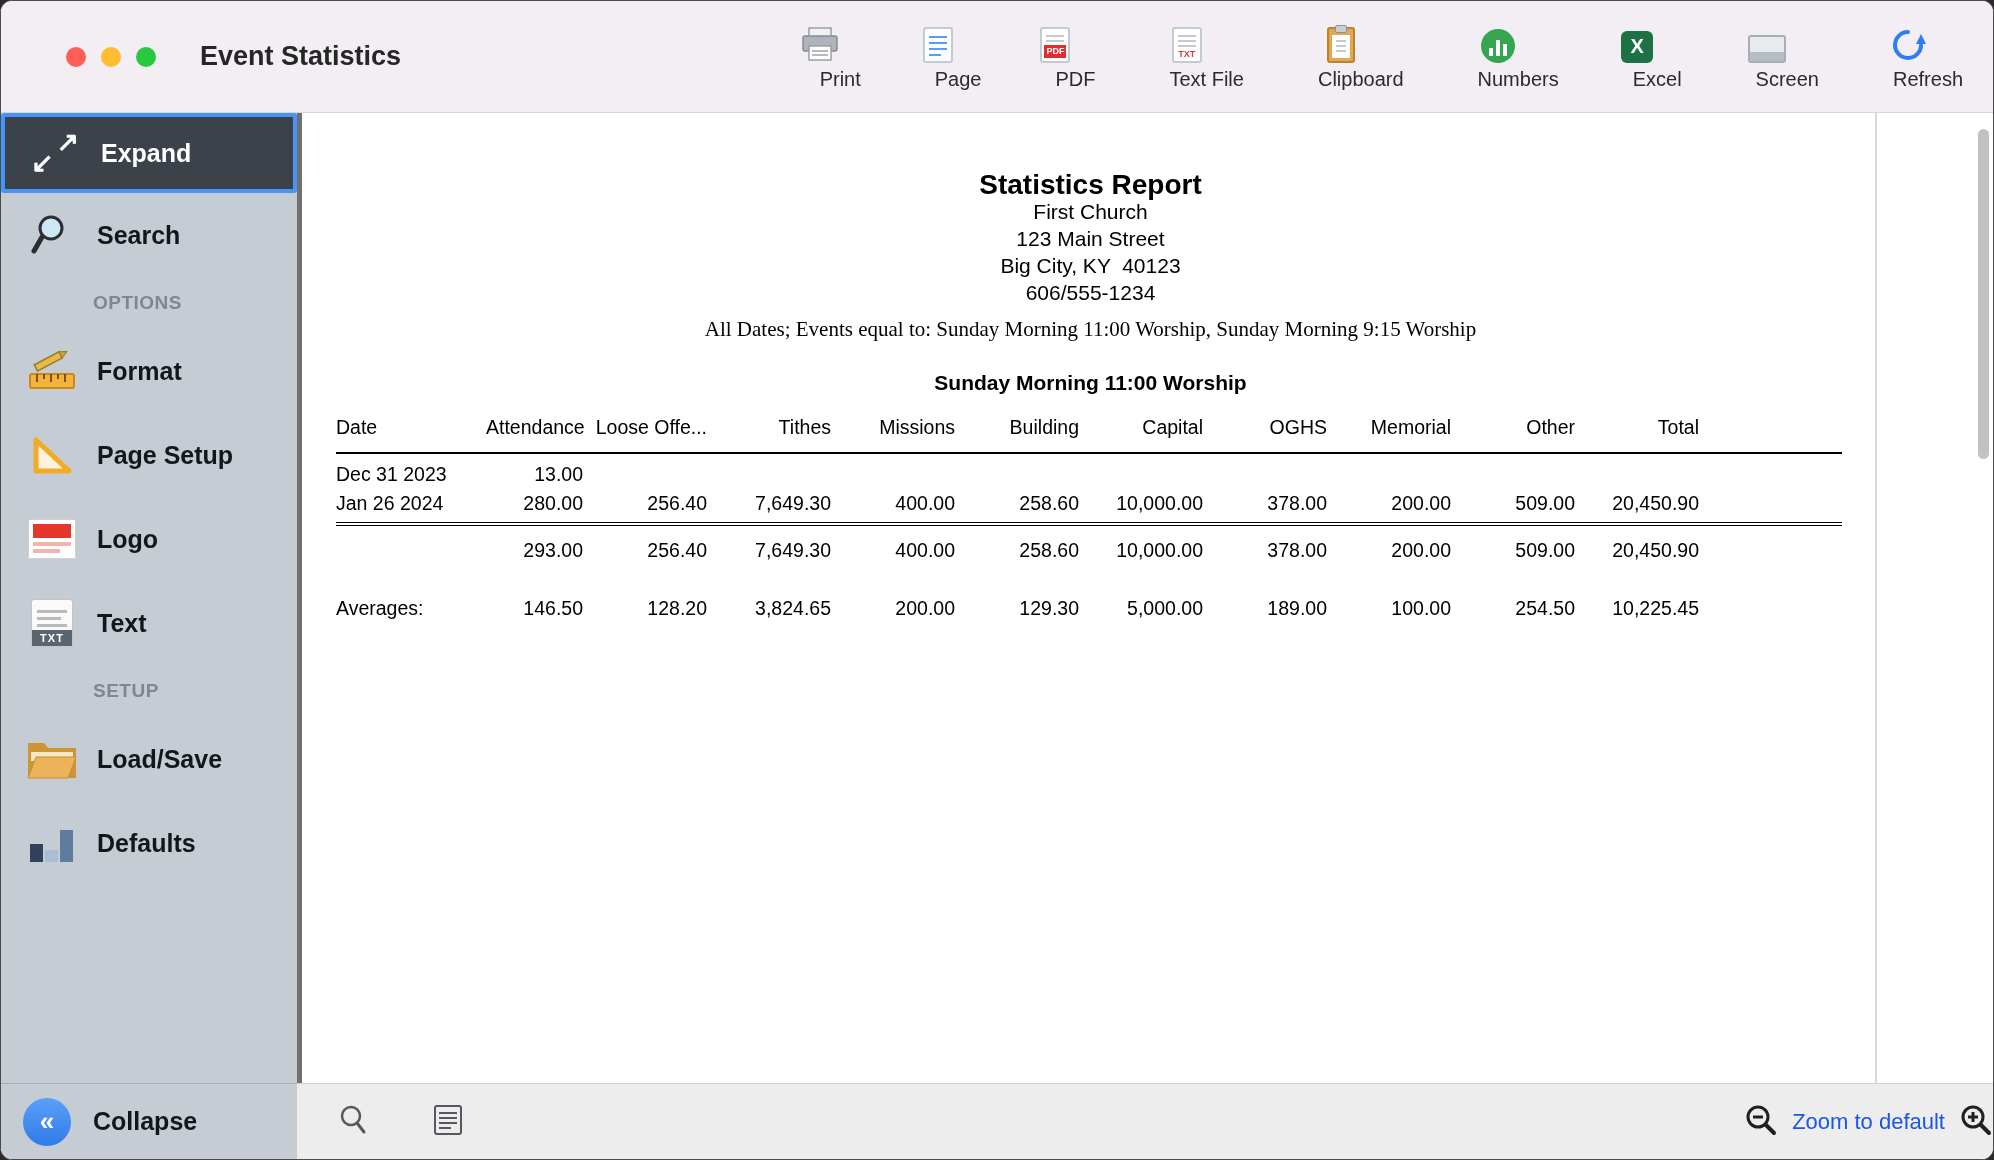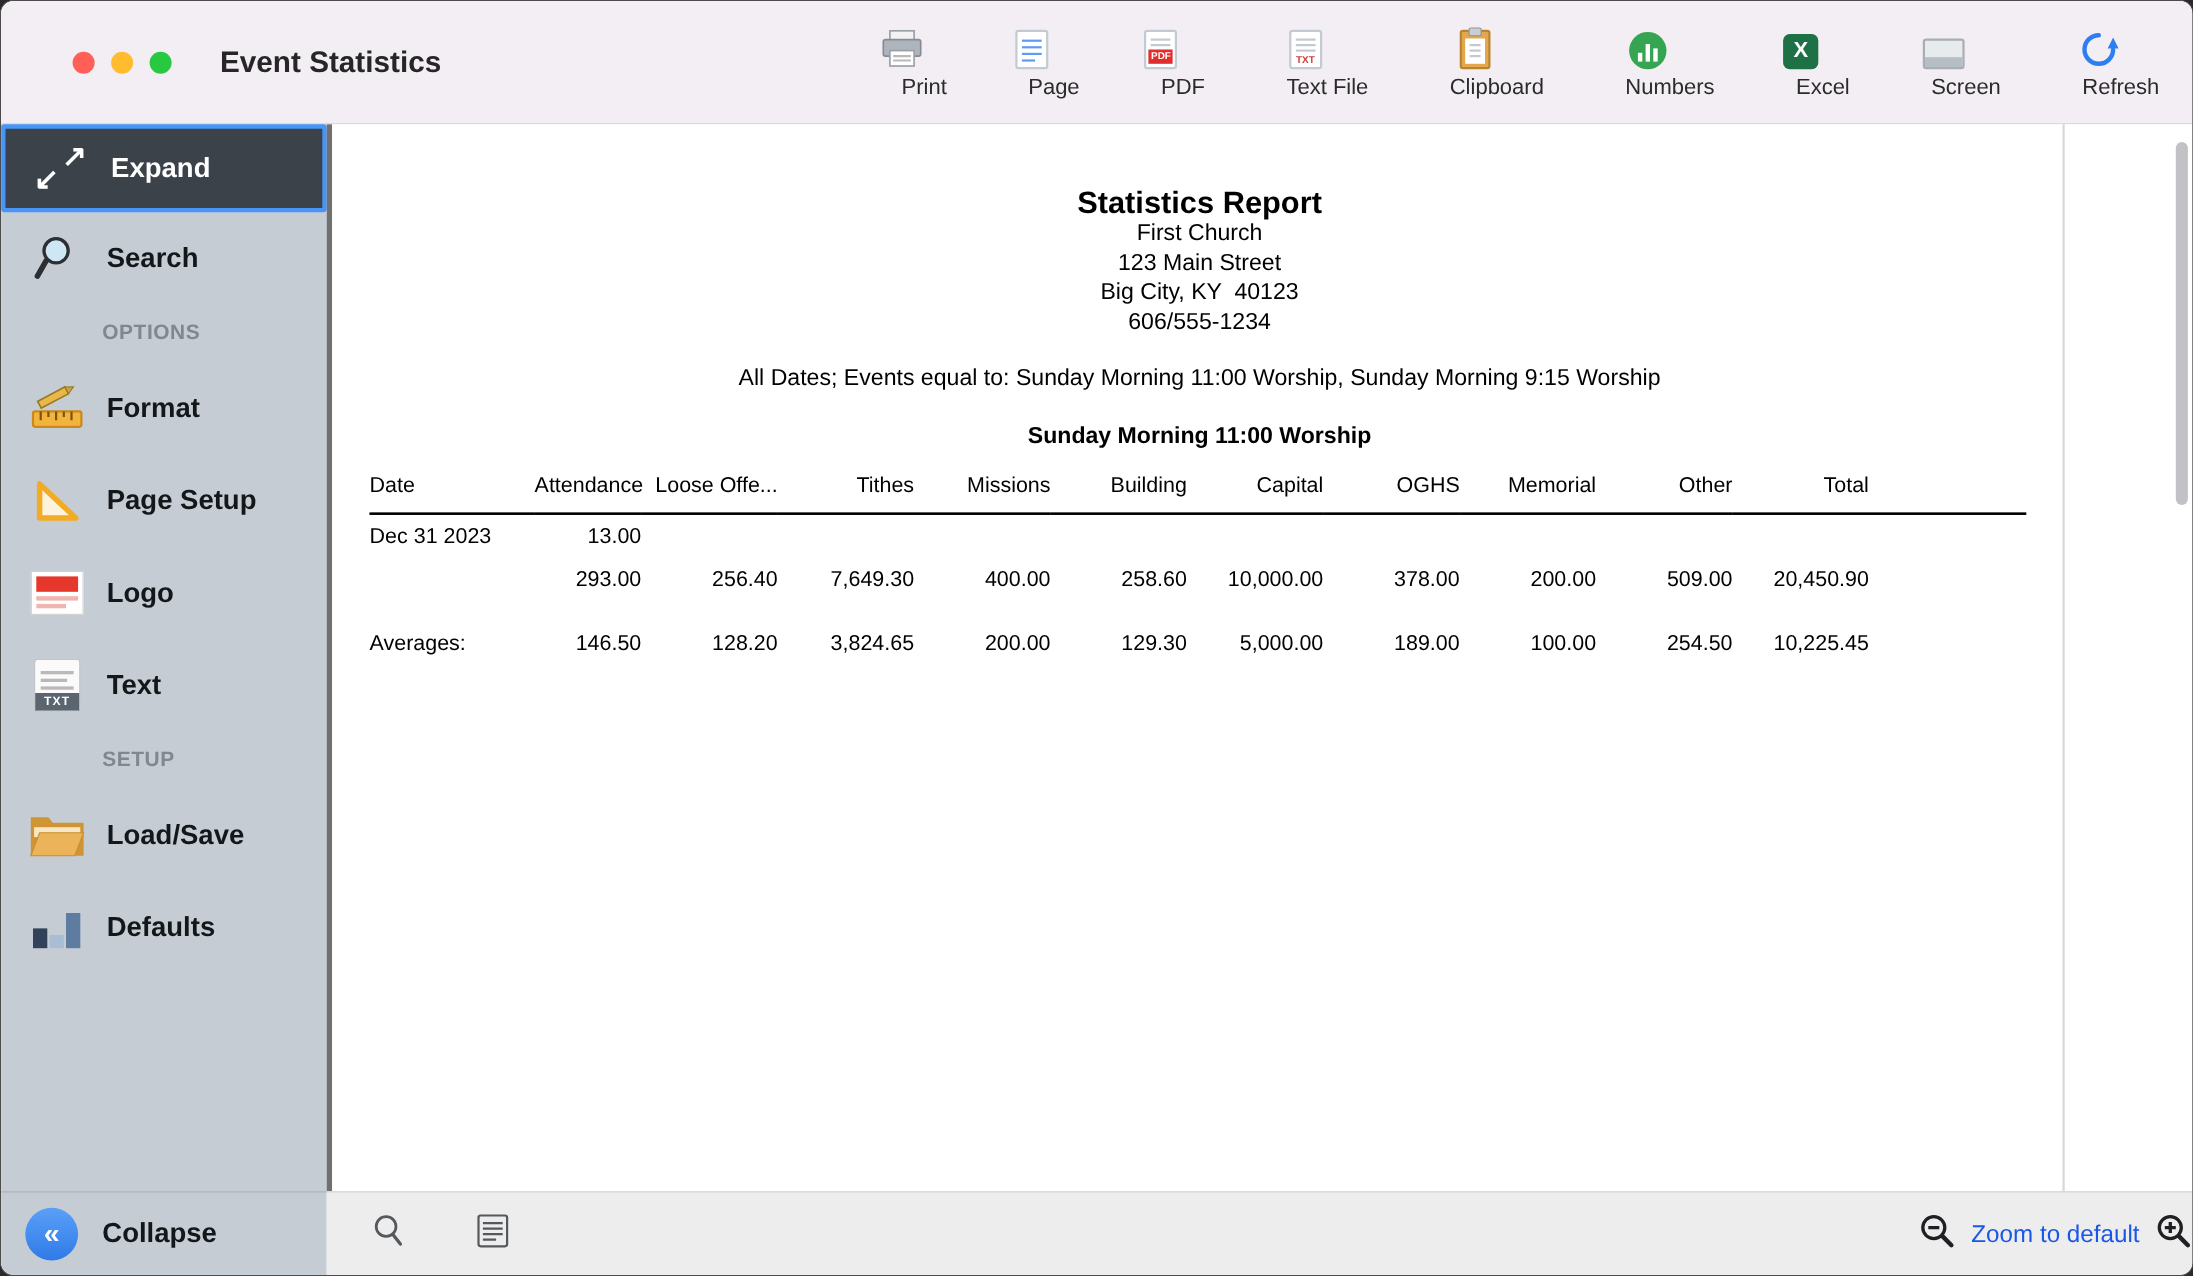--- a/index.html
+++ b/index.html
@@ -92,21 +92,21 @@
   
   .content { position:absolute; left:301px; top:112px; right:0; bottom:76px; background:#fff; }
   .page-right-line { position:absolute; right:116px; top:0; bottom:0; width:2px; background:#d8d8d8; }
   .scroll-thumb { position:absolute; right:4px; top:16px; width:11px; height:330px;
         border-radius:6px; background:#c2c2c6; }
 
   .report { position:absolute; left:0; top:0; width:1577px; padding-top:34px; color:#000; }
   .center { text-align:center; font-size:21px; line-height:27px; }
   .pre { white-space:pre; }
   .rtitle { font-weight:bold; font-size:28px;margin-top:24px; }
-  .filter-line { margin-top:24px; }
+  .filter-line { margin-top:10px;font-family:Liberation Serif, serif; }
   .section-title { margin-top:26px; font-weight:bold; }
 
   table.rtable { margin:20px 0 0 34px; border-collapse:collapse; table-layout:fixed;
         width:1506px; font-size:19.5px; }
   .rtable th { font-weight:normal; text-align:right; padding:0 0 13px 0;
         border-bottom:2px solid #000; white-space:nowrap; }
   .rtable th.date { text-align:left; }
   .rtable td { text-align:right; padding:1px 0; line-height:27px; white-space:nowrap; }
   .rtable td.date { text-align:left; }
   .rtable tr.first-row td { padding-top:7px; }
@@ -395,20 +395,34 @@
             <td></td>
             <td></td>
             <td></td>
             <td></td>
             <td></td>
             <td></td>
             <td></td>
             <td></td>
             <td></td>
           </tr>
+          <tr class="last-row">
+            <td class="date">Jan 26 2024</td>
+            <td>280.00</td>
+            <td>256.40</td>
+            <td>7,649.30</td>
+            <td>400.00</td>
+            <td>258.60</td>
+            <td>10,000.00</td>
+            <td>378.00</td>
+            <td>200.00</td>
+            <td>509.00</td>
+            <td>20,450.90</td>
+            <td></td>
+          </tr>
           <tr class="totals-row">
             <td class="date"></td>
             <td>293.00</td>
             <td>256.40</td>
             <td>7,649.30</td>
             <td>400.00</td>
             <td>258.60</td>
             <td>10,000.00</td>
             <td>378.00</td>
             <td>200.00</td>

